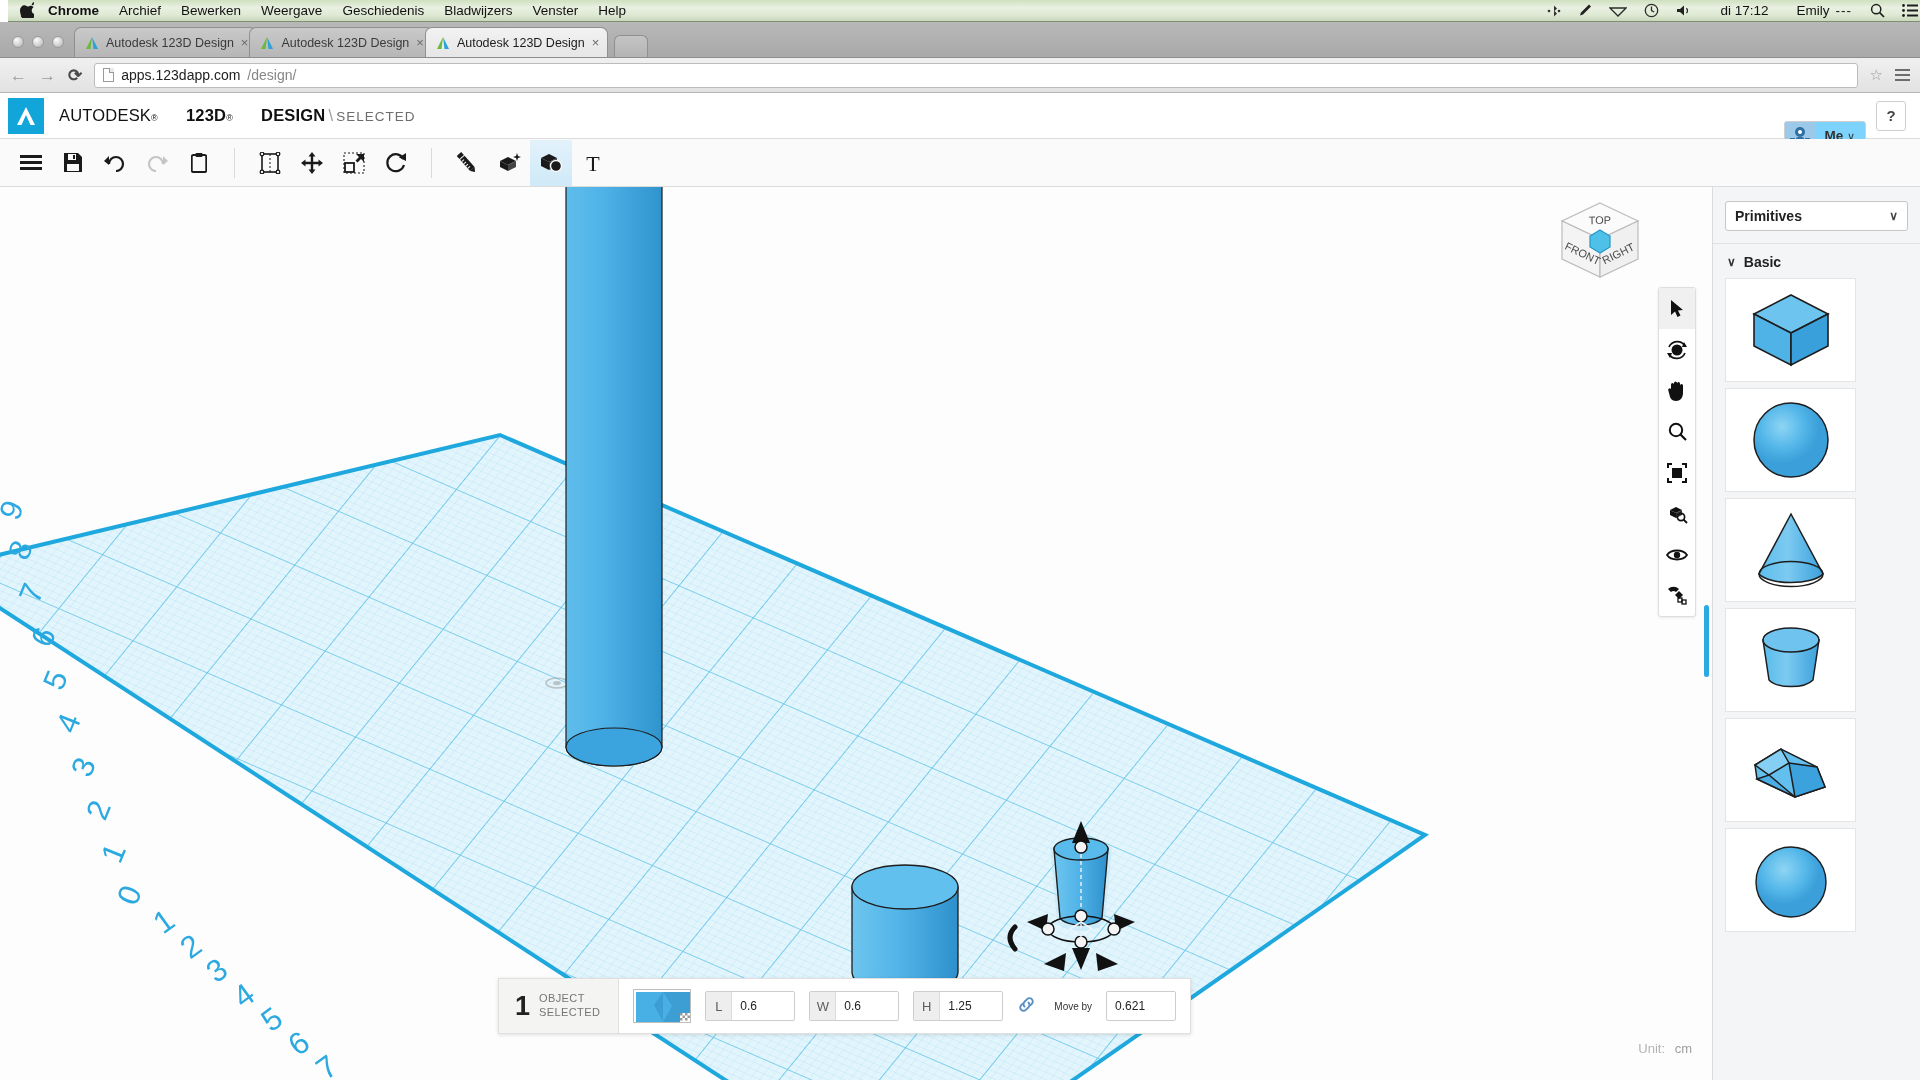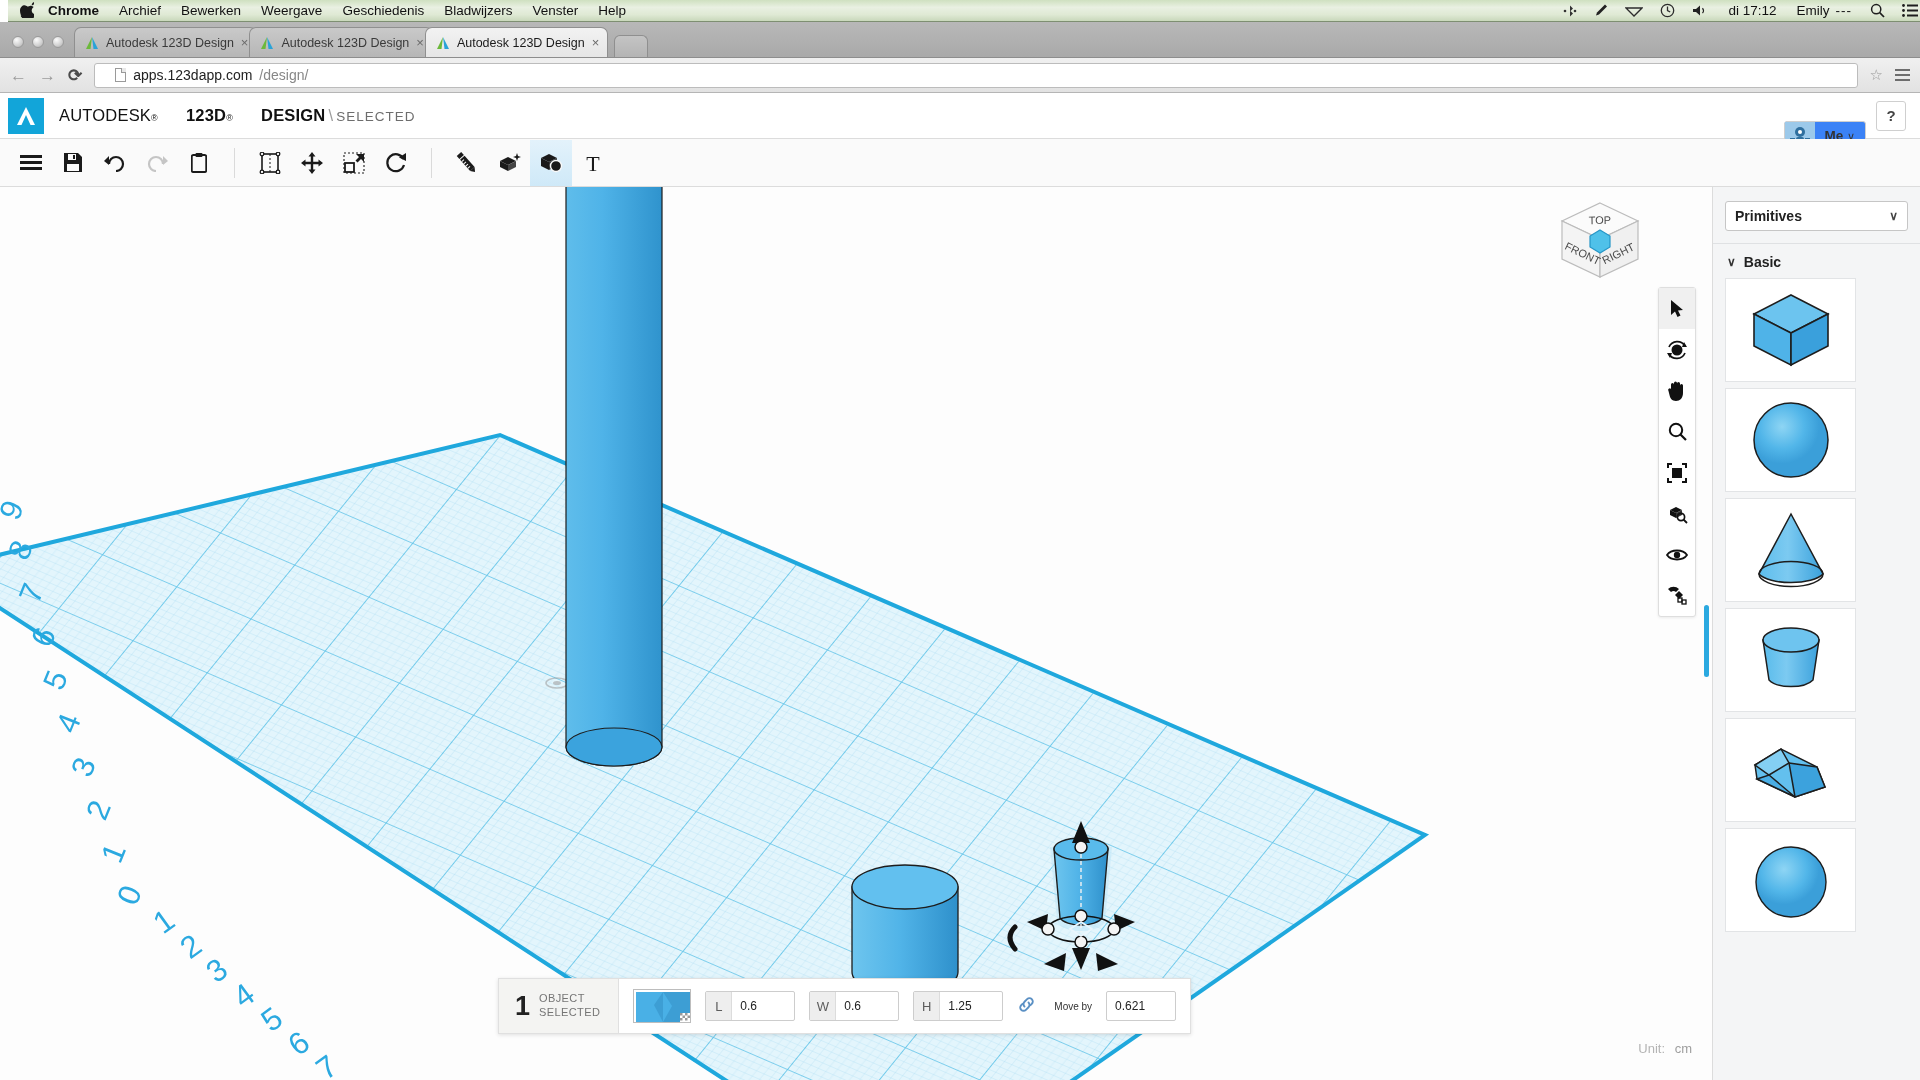--- a/index.html
+++ b/index.html
@@ -15,21 +15,21 @@
     position:absolute; left:8px; top:0; width:1920px; height:22px;
     background:linear-gradient(180deg,#cfe0c0 0%,#e9f0e2 35%,#dfe9d4 70%,#c9d8bb 100%);
     display:flex; align-items:center; font-size:13.5px; color:#111;
     border-bottom:1px solid #7e8f72; z-index:50;
   }
   .macbar .apple{ margin:0 14px 0 12px; font-size:15px; line-height:1; }
   .macbar .mi{ margin-right:20px; white-space:nowrap; }
   .macbar .mi.bold{ font-weight:bold; }
   .macbar .right{ margin-left:auto; display:flex; align-items:center; padding-right:10px; }
   .macbar .right .si{ margin-left:17px; display:flex; align-items:center; }
-  .macbar .right .txt{ margin-left:20px; font-size:13.5px; }
+  .macbar .right .txt{ margin-left:28px; font-size:13.5px; }
 
   
   .chrome{
     position:absolute; left:0; top:22px; width:1920px; height:1058px;
     background:#d6d6d6;
   }
   .tabstrip{
     position:relative; height:36px; width:100%;
     background:linear-gradient(180deg,#b8b8b8,#a9a9a9);
     border-bottom:1px solid #8d8d8d;
@@ -62,21 +62,21 @@
     height:35px; width:100%;
     background:linear-gradient(180deg,#f0f0f0,#e2e2e2);
     border-bottom:1px solid #b5b5b5;
     display:flex; align-items:center; padding:0 10px; gap:12px;
   }
   .navbtn{ color:#9b9b9b; font-size:17px; line-height:1; }
   .reloadbtn{ color:#4a4a4a; font-size:17px; font-weight:bold; }
   .omni{
     flex:1 1 auto; height:25px; background:#fff;
     border:1px solid #bcbcbc; border-radius:3px;
-    display:flex; align-items:center; padding:0 20px; gap:7px;
+    display:flex; align-items:center; padding:0 8px; gap:7px;
     font-size:14px; color:#222;
   }
   .omni .pg{ width:11px;height:14px; border:1px solid #9a9a9a; background:#fff; position:relative;}
   .omni .pg:after{content:'';position:absolute;right:-1px;top:-1px;width:4px;height:4px;background:#e8e8e8;border-left:1px solid #9a9a9a;border-bottom:1px solid #9a9a9a;}
   .omni .dim{ color:#878787; }
   .star{ color:#9b9b9b; font-size:15px; }
   .burger{ display:flex; flex-direction:column; gap:3px; }
   .burger i{ display:block;width:15px;height:2px;background:#6d6d6d;}
 
   
@@ -90,21 +90,21 @@
     display:flex;align-items:center;justify-content:center;
   }
   .apptitle{ margin-left:15px; font-size:16.5px; letter-spacing:.2px; color:#111; display:flex; align-items:baseline; }
   .apptitle .tm{ font-size:9px; vertical-align:super; }
   .apptitle .b{ font-weight:bold;margin-left:28px; }
   .apptitle .sl{ color:#9b9b9b; font-weight:normal; margin:0 3px;}
   .apptitle .doc{ font-size:13.5px; letter-spacing:1px; color:#6d6d6d; }
   .hdrright{ margin-left:auto; display:flex; align-items:center; gap:10px; padding-right:14px; }
   .mebtn{
     display:flex;align-items:center; height:30px;
-    border:1px solid #cfcfcf; border-radius:3px; background:#3b82f6;margin-top:40px;
+    border:1px solid #cfcfcf; border-radius:3px; background:#7dd3fc;margin-top:40px;
   }
   .meavatar{ width:30px;height:28px; background:#8fc3e8; display:block; }
   .melabel{ padding:0 10px 0 9px; font-size:13.5px; font-weight:bold; color:#333; }
   .helpbtn{
     width:30px;height:30px;border:1px solid #cfcfcf;border-radius:3px;background:#fff;
     display:flex;align-items:center;justify-content:center; font-size:15px; color:#444; font-weight:bold;
   }
 
   
   .toolbar{

